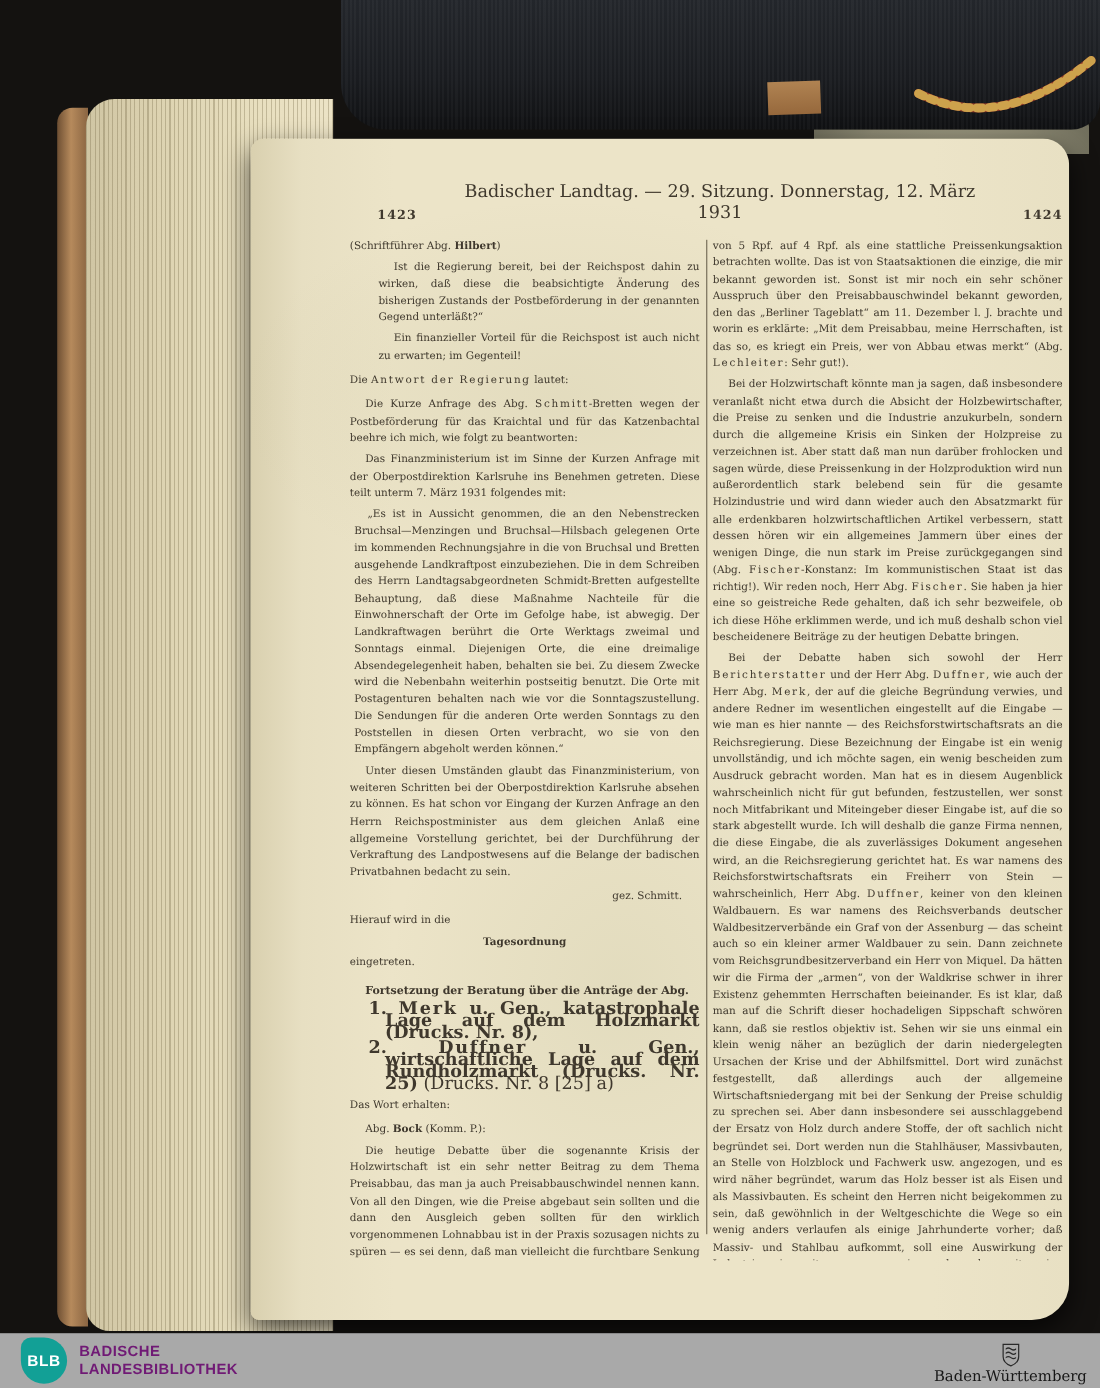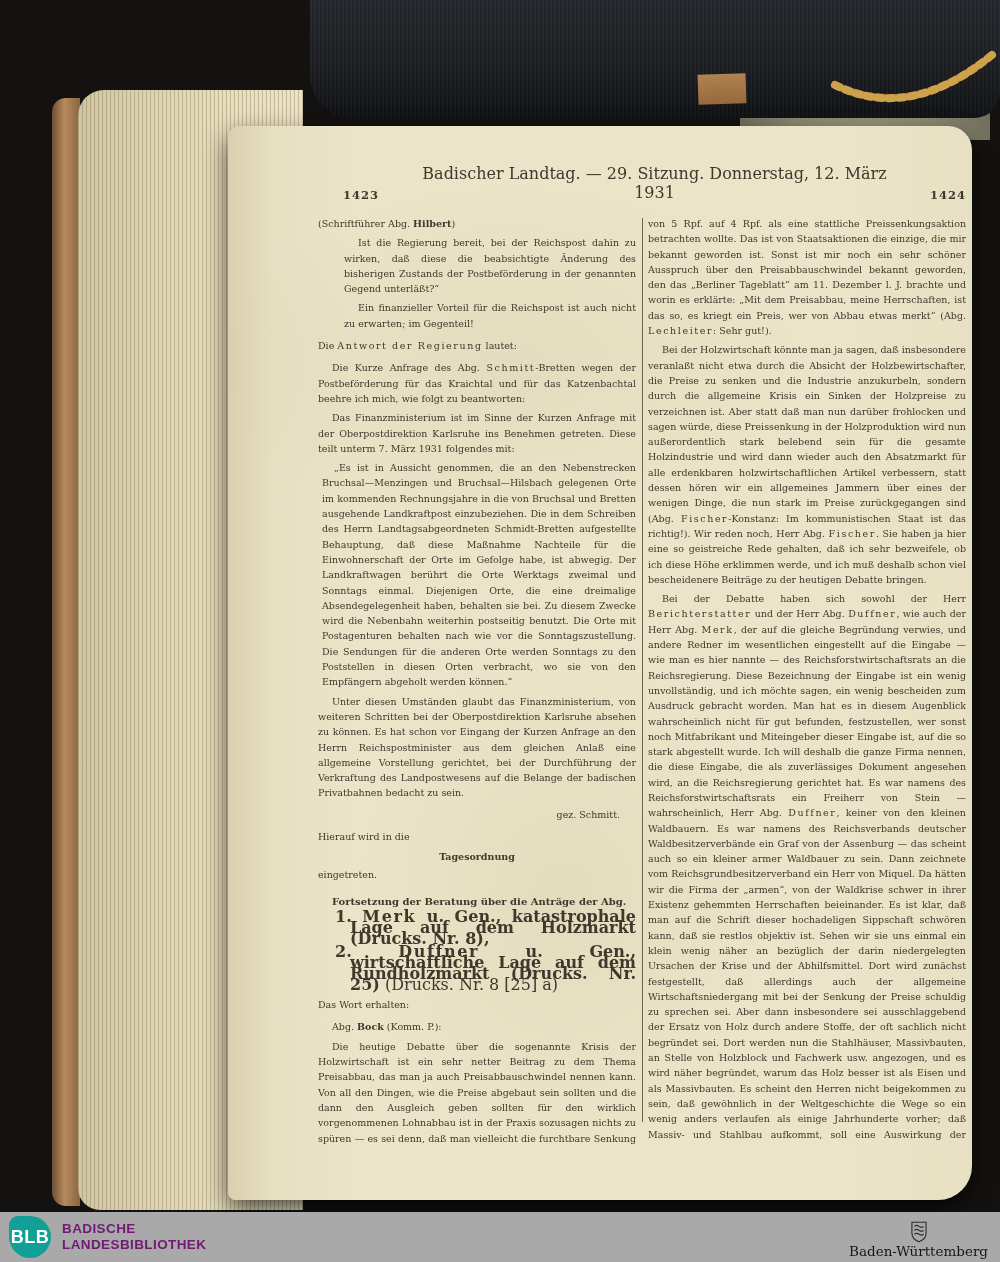--- a/index.html
+++ b/index.html
@@ -72,24 +72,24 @@
   .p-sig{text-align:right;padding-right:16px;margin-top:6px !important;margin-bottom:4px;}
   .p-centerbold{text-align:center;font-weight:bold;margin-top:5px !important;}
   .p-headbold{font-weight:bold;padding-left:14px;font-size:10px;margin-top:12px !important;}
   .p-li{padding-left:32px;text-indent:-15px;font-size:16px;line-height:11px;margin-top:2px !important;}
   
   .footer-bar{
     position:absolute;left:0;bottom:0;width:1000px;height:50px;
     background:#a9a9a9;display:flex;align-items:center;
   }
   .blb-logo{
-    width:42px;height:42px;margin-left:9px;
+    width:42px;height:42px;margin-left:19px;
     background:#12a096;border-radius:22% 50% 50% 50%;
     display:flex;align-items:center;justify-content:center;
-    color:#ffffff;font-family:"Liberation Sans", sans-serif;font-weight:bold;font-size:18px;letter-spacing:.5px;
+    color:#ffffff;font-family:"Liberation Sans", sans-serif;font-weight:bold;font-size:14px;letter-spacing:.5px;
   }
   .lib-name{
     margin-left:11px;font-family:"Liberation Sans", sans-serif;font-weight:bold;
     font-size:13.5px;line-height:16px;color:#701a75;letter-spacing:.4px;
   }
   .footer-right{
     position:absolute;right:12px;bottom:3px;display:flex;flex-direction:column;align-items:center;
   }
   .bw-arms{width:20px;height:22px;margin-bottom:0px;}
   .bw-text{font-family:"DejaVu Serif", serif;font-size:13.5px;color:#161616;}

